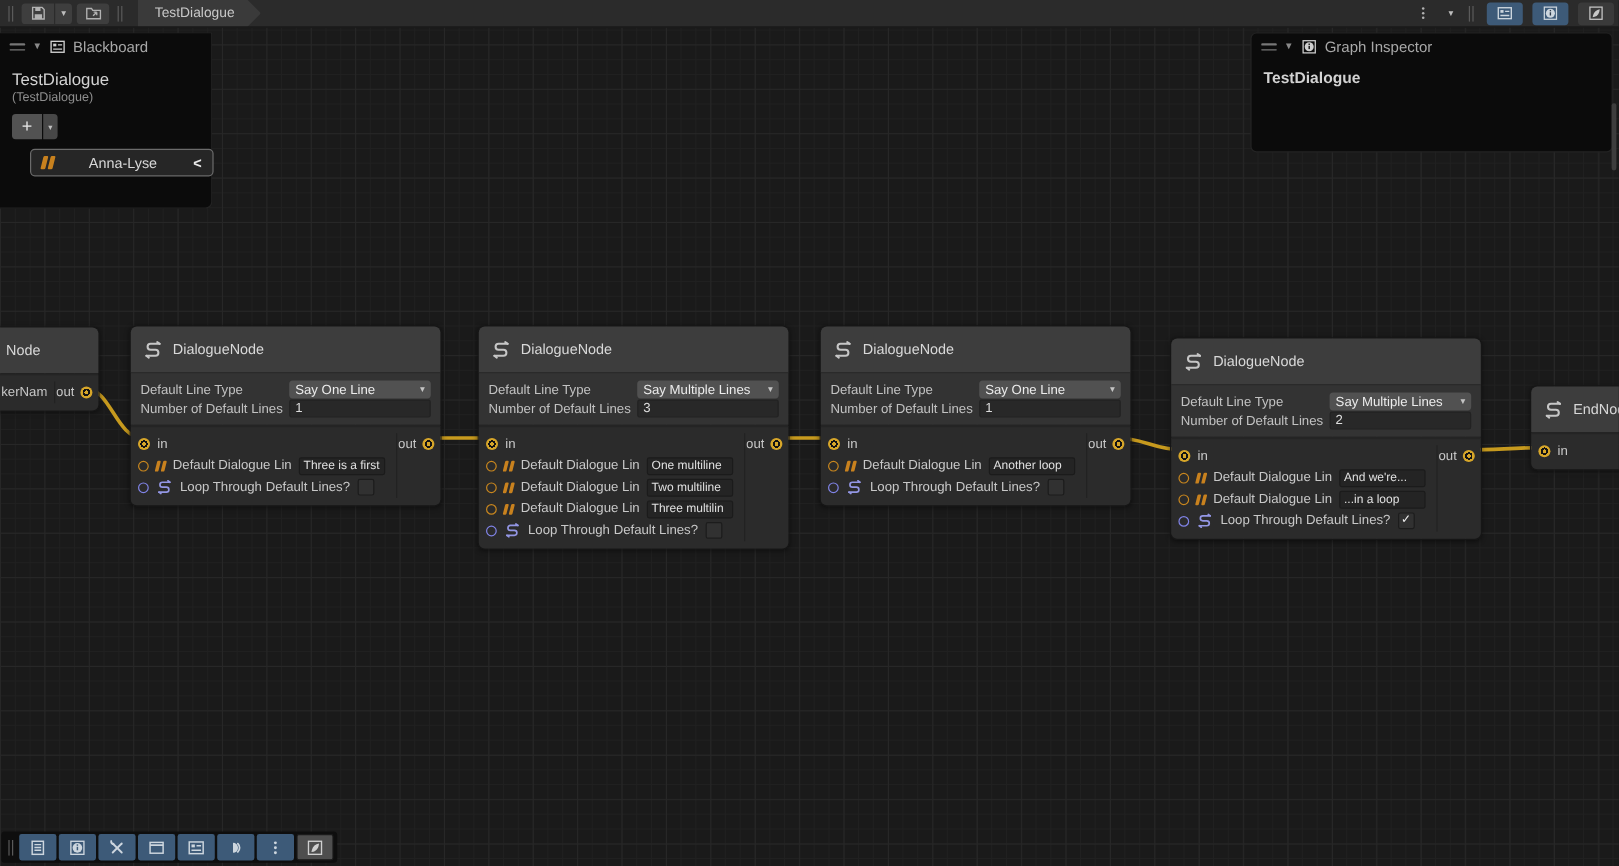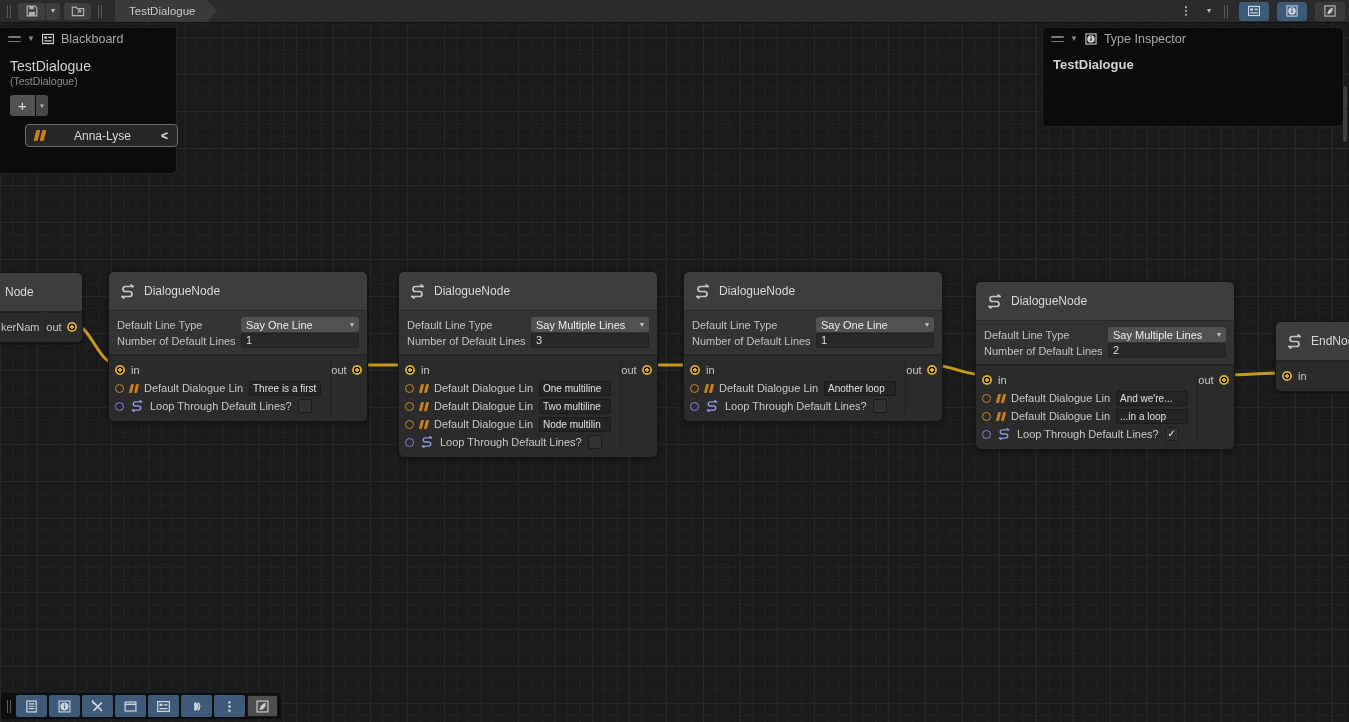--- a/index.html
+++ b/index.html
@@ -136,21 +136,21 @@
     margin-left:auto;margin-right:3px;width:64px;height:13px;flex:none;
     background:#242424;border:1px solid #1b1b1b;border-radius:2px;
     font-size:10px;color:#e0e0e0;line-height:13px;padding:0 3px;
     white-space:nowrap;overflow:hidden;cursor:text;
   }
   .checkbox{
     width:12px;height:12px;flex:none;background:#313131;border:1px solid #1c1c1c;border-radius:2px;
     color:#ececec;font-size:10px;line-height:11px;text-align:center;cursor:pointer;
   }
   .ports-out{width:36px;flex:none;border-left:1px solid #222;display:flex;flex-direction:column;}
-  .port-row.out{justify-content:center;gap:5px;padding:0 5px 0 0;}
+  .port-row.out{justify-content:flex-end;gap:5px;padding:0 5px 0 0;}
   .loop-icon{display:inline-flex;width:14px;height:14px;flex:none;}
   .loop-icon svg{width:14px;height:14px;}
   .node.stub .node-header{padding-left:64px;}
   .port-row.stub-row{padding-left:60px;}
 
   
   .bottombar{
     position:absolute;left:1px;bottom:3px;height:26px;z-index:5;
     background:#0e0e0e;border-radius:3px;display:flex;align-items:center;gap:2px;padding:0 3px;
   }
@@ -301,21 +301,21 @@
               <span class="port-label">Default Dialogue Line 2</span>
               <span class="row-field">Two multiline</span>
             </div>
             <div class="port-row">
               <span class="port" style="--pc: #c8861e;"></span>
               <span class="quote-icon">
                 <i></i>
                 <i></i>
               </span>
               <span class="port-label">Default Dialogue Line 3</span>
-              <span class="row-field">Node multilin</span>
+              <span class="row-field">Three multilin</span>
             </div>
             <div class="port-row">
               <span class="port" style="--pc: #8184e8;"></span>
               <span class="loop-icon">
                 <svg viewBox="0 0 16 16" fill="none" stroke="#9396e4" stroke-width="1.6" stroke-linecap="round">
                   <path d="M13.2 3.3 H6.1 a2.35 2.35 0 0 0 0 4.7 h3.8 a2.35 2.35 0 0 1 0 4.7 H2.8"></path>
                   <path d="M13.2 3.3 l-1.9 -1.4"></path>
                   <path d="M2.8 12.7 l1.9 1.4"></path>
                 </svg>
               </span>
@@ -590,21 +590,21 @@
         </span>
       <span class="tri">▼</span>
       <span class="panel-icon">
         <svg viewBox="0 0 16 16" width="14" height="14">
             <rect x="2.2" y="2.2" width="11.6" height="11.6" fill="none" stroke="currentColor" stroke-width="1.2"></rect>
             <circle cx="8" cy="8" r="4.3" fill="currentColor"></circle>
             <rect x="7.35" y="7.1" width="1.3" height="3.1" fill="#0b0b0b"></rect>
             <rect x="7.35" y="4.9" width="1.3" height="1.3" fill="#0b0b0b"></rect>
           </svg>
       </span>
-      <span class="panel-title">Type Inspector</span>
+      <span class="panel-title">Graph Inspector</span>
     </div>
     <div class="gi-name">TestDialogue</div>
   </div>
 
   <div class="scroll-strip"></div>
 
   <div class="bottombar">
     <span class="vhandle">
         <i></i>
         <i></i>

